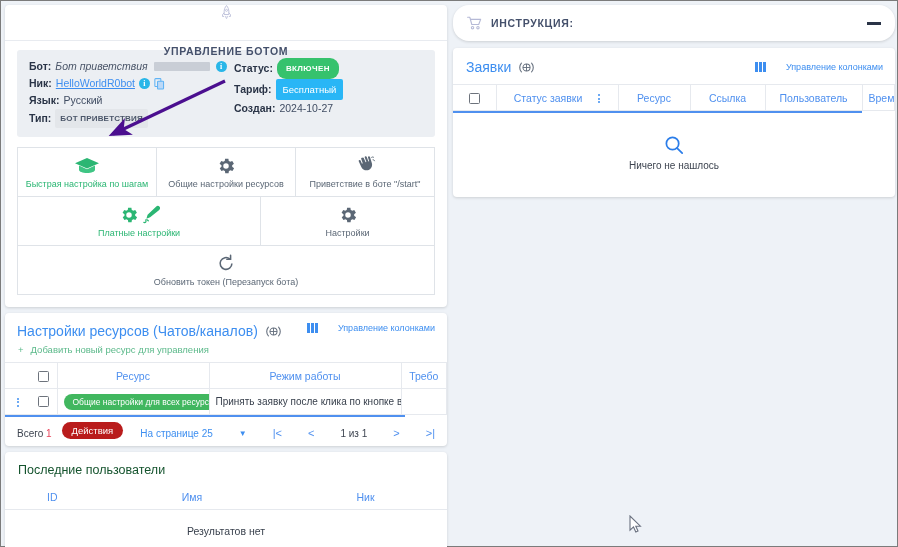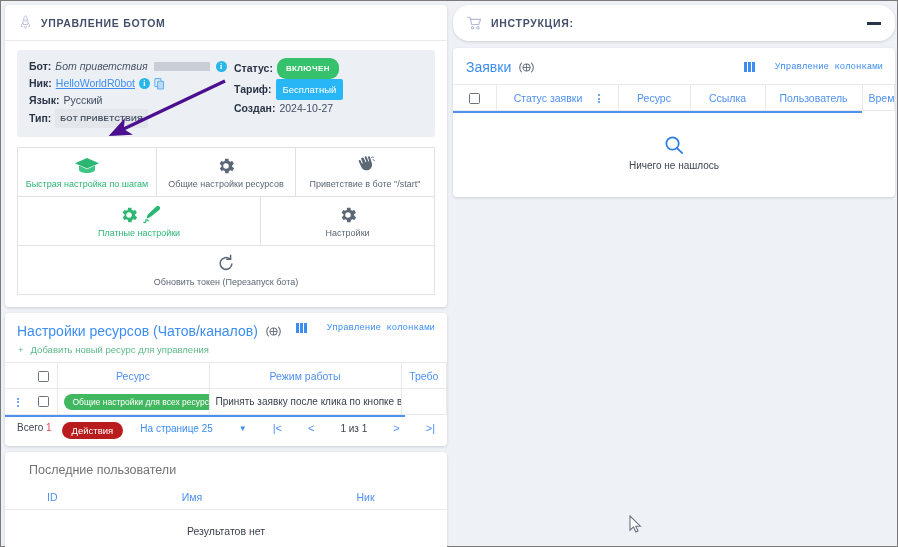--- a/index.html
+++ b/index.html
@@ -24,22 +24,22 @@
   }
   .card {
     background: #ffffff;
     border-radius: 4px;
     box-shadow: 0 1px 3px rgba(0,0,0,0.14);
   }
 
   
   .bot-panel { padding: 0; }
   .panel-head {
-    height: 36px; display: flex; align-items: center; gap: 9px;
-    padding: 0 14px; border-bottom: 1px solid #e8ebf0;
+    height: 36px; display: flex; align-items: center; gap: 25px;
+    padding: 0 14px; border-bottom: 1px solid #e8ebf0; flex-direction: column;
   }
   .panel-head .ttl {
     font-size: 10.5px; letter-spacing: .7px; color: #44506b; font-weight: 600;
   }
   .rocket { width: 13px; height: 15px; flex: none; }
 
   .info-box {
     margin: 9px 12px 0 12px;
     background: #eceff3; border-radius: 3px;
     padding: 8px 12px 9px 12px;
@@ -93,21 +93,21 @@
   .g-grey  { color: #5b6775; }
   .g-red   { color: #e8435a; }
 
   
   .res-head {
     display: flex; align-items: flex-start; justify-content: space-between;
     padding: 10px 12px 0 12px;
   }
   .res-title { font-size: 14px; color: #3d8ef0; display: flex; align-items: center; gap: 7px; }
   .ring-ico { width: 17px; height: 13px; }
-  .colmgr { display: flex; gap: 20px; cursor: pointer; font-family: Liberation Mono, monospace; }
+  .colmgr { display: flex; gap: 20px; cursor: pointer; }
   .colmgr .bars { display: flex; gap: 1.5px; }
   .colmgr .bars i { display: block; width: 2.5px; height: 10px; background: #3d8ef0; }
   .colmgr span { font-size: 9px; color: #3d8ef0; }
   .add-res {
     display: flex; align-items: center; gap: 7px;
     padding: 5px 12px 7px 13px; cursor: pointer;
   }
   .plus { color: #4caf7d; font-size: 15px; line-height: 10px; font-weight: 300; }
   .add-res span { font-size: 9.5px; color: #5bb98a; }
 
@@ -130,36 +130,36 @@
   }
   .kebab { display: inline-flex; flex-direction: column; gap: 1.5px; vertical-align: middle; cursor: pointer; }
   .kebab i { width: 2px; height: 2px; border-radius: 50%; background: #3d8ef0; display: block; }
   .green-chip {
     display: inline-block; background: #41b75f; color: #fff;
     border-radius: 10px; padding: 3px 9px; font-size: 8.5px; white-space: nowrap;
   }
   .thick-rule { height: 2px; background: #4f90ef; }
 
   .pager {
-    display: flex; align-items: flex-start; padding: 5px 12px 7px 12px; gap: 10px;
+    display: flex; align-items: flex-end; padding: 5px 12px 7px 12px; gap: 10px;
   }
   .pager .tot { font-size: 10px; color: #3d4450; }
   .pager .tot b { color: #e8435a; font-weight: normal; }
   .btn-actions {
     background: #b91c1c; color: #fff; border: none; border-radius: 12px;
     font-size: 9.5px; padding: 3px 10px; cursor: pointer;
     font-family: "Liberation Sans", sans-serif;
   }
   .pager-right { margin-left: auto; display: flex; align-items: center; gap: 26px; font-size: 10px; color: #3d8ef0; }
   .pager-right .pg { color: #3d4450; }
   .chev { font-size: 8px; }
   .nav-ic { color: #4f90ef; cursor: pointer; font-size: 11px; }
 
   
-  .lu-title { font-size: 12.5px; color: #737373; padding: 11px 12px 8px 24px; }
+  .lu-title { font-size: 12.5px; color: #14532d; padding: 11px 12px 8px 13px; }
   table.lu { width: 100%; border-collapse: collapse; }
   table.lu th {
     font-weight: normal; font-size: 10.5px; color: #4f90ef;
     border-bottom: 1px solid #e6e9ee; height: 24px; text-align: center;
   }
   table.lu td { height: 44px; text-align: center; font-size: 10.5px; color: #39414d; }
 
   
   .right-col {
     position: absolute; left: 452px; top: 4px;

